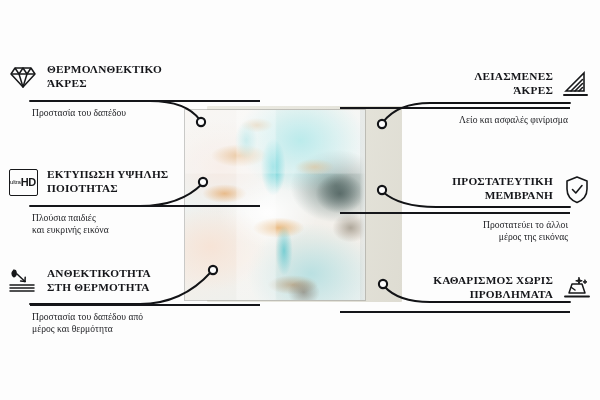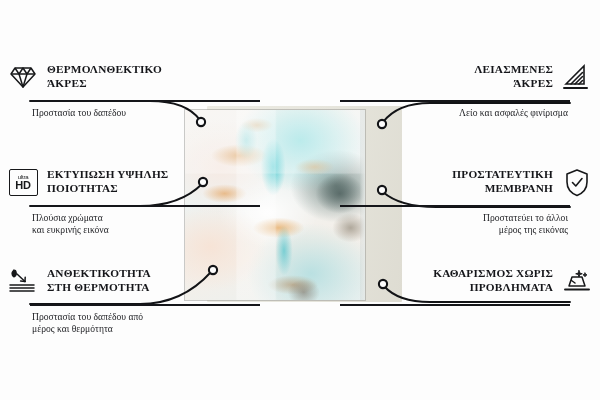--- a/index.html
+++ b/index.html
@@ -122,21 +122,21 @@
   }
   .feature.left  { left: 8px;  text-align: left; }
   .feature.right { right: 8px; text-align: right; }
 
   .feat-head {
     display: flex;
     align-items: flex-start;
     gap: 9px;
     min-height: 34px;
   }
-  .feature.right .feat-head { flex-direction: row-reverse; }
+  .feature.right .feat-head { flex-direction: row-reverse; margin-top: 7px; }
 
   .feat-icon {
     flex: 0 0 auto;
     width: 30px;
     height: 30px;
     display: flex;
     align-items: center;
     justify-content: center;
     color: #17181a;
   }
@@ -165,21 +165,21 @@
   .feature.left  .feat-desc { padding-left: 24px; }
   .feature.right .feat-desc { padding-right: 24px; }
 
   
   .hd-badge {
     width: 27px;
     height: 25px;
     border: 1.6px solid #17181a;
     border-radius: 2px;
     display: flex;
-    flex-direction: column;
+    flex-direction: row;
     align-items: center;
     justify-content: center;
     line-height: 1;
     font-family: "Liberation Sans", sans-serif;
   }
   .hd-badge .hd-ultra { font-size: 6px; letter-spacing: -0.2px; }
   .hd-badge .hd-hd    { font-size: 11px; font-weight: bold; letter-spacing: -0.3px; }
 </style>
 </head>
 <body>
@@ -252,21 +252,21 @@
           <span class="hd-hd">HD</span>
         </span>
       </span>
       <span class="feat-title">
         <span>ΕΚΤΥΠΩΣΗ ΥΨΗΛΗΣ</span><br>
         <span>ΠΟΙΟΤΗΤΑΣ</span>
       </span>
     </div>
     <div class="divider"></div>
     <div class="feat-desc">
-      <span>Πλούσια χρώματα</span><br>
+      <span>Πλούσια παιδιές</span><br>
       <span>και ευκρινής εικόνα</span>
     </div>
   </div>
 
   <div class="feature left" style="top:266px">
     <div class="feat-head">
       <span class="feat-icon">
         <svg width="30" height="28" viewBox="0 0 30 28" fill="none" stroke="#17181a" stroke-width="1.5" stroke-linecap="round" stroke-linejoin="round">
           <path d="M6 3 C3.5 5.5 3.5 8.5 6 9.8 C8.6 8.8 8.8 6 7.4 3.6 C7.2 5 6.6 5.4 6 3 Z" fill="#17181a"></path>
           <path d="M9 7 L17 14.5"></path>

